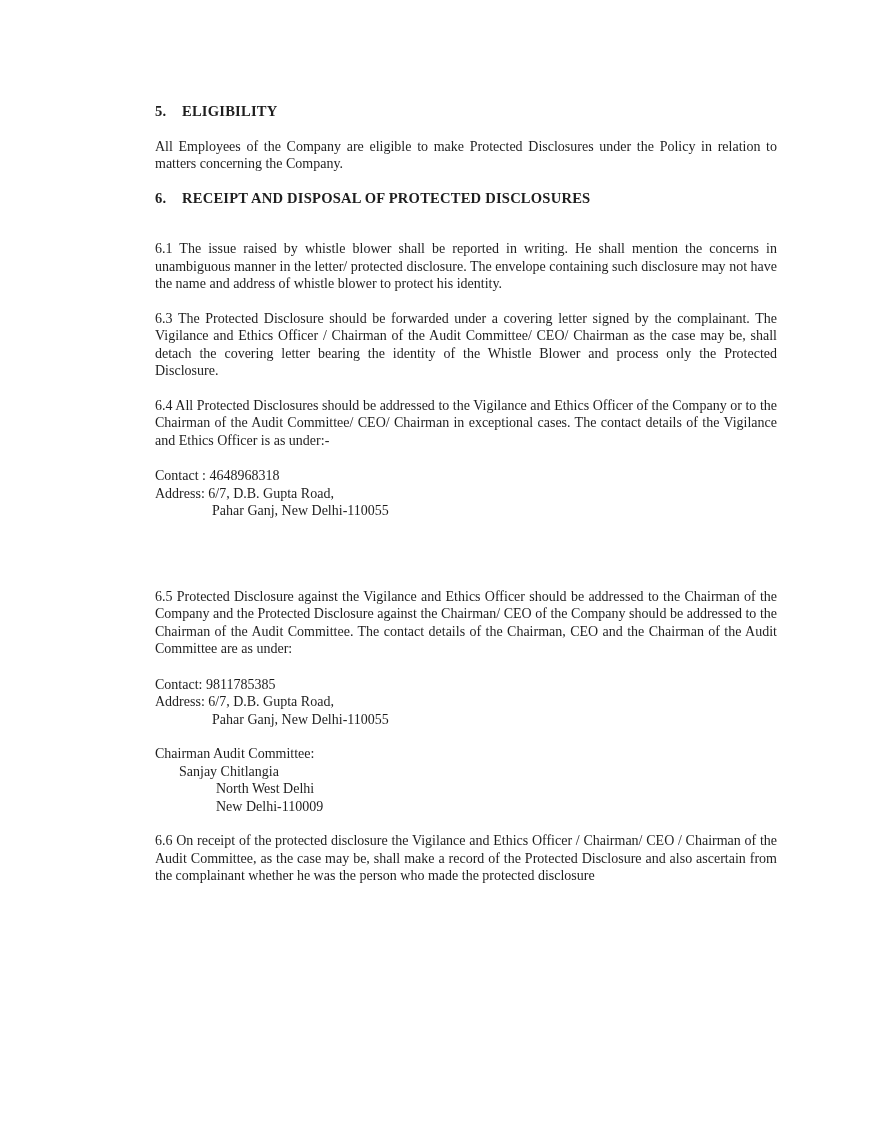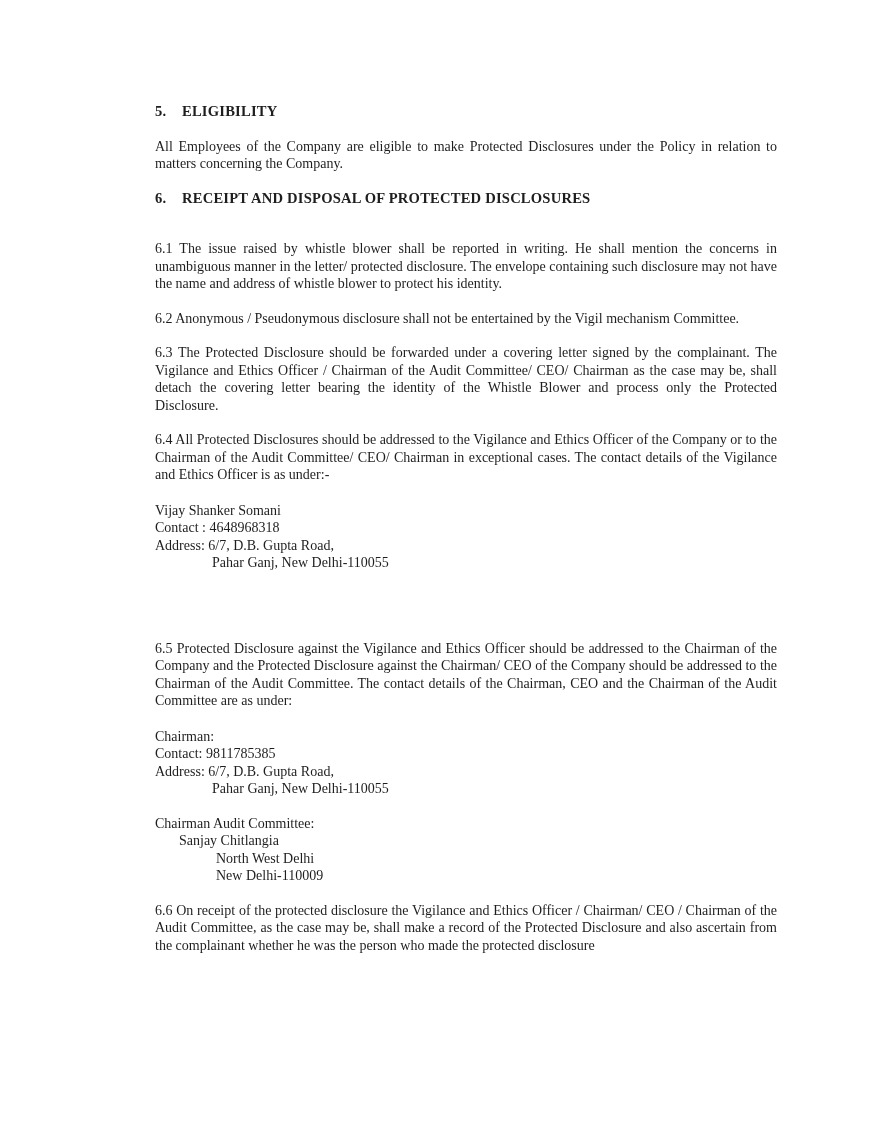--- a/index.html
+++ b/index.html
@@ -65,37 +65,34 @@
   <div class="content">
 
     <h2 class="heading"><span class="h-num">5.</span><span>ELIGIBILITY</span></h2>
 
     <p class="para justify mt-17">All Employees of the Company are eligible to make Protected Disclosures under the Policy in relation to matters concerning the Company.</p>
 
     <h2 class="heading mt-17"><span class="h-num">6.</span><span>RECEIPT AND DISPOSAL OF PROTECTED DISCLOSURES</span></h2>
 
     <p class="para justify mt-33"><span>6.1</span> <span>The issue raised by whistle blower shall be reported in writing. He shall mention the concerns in unambiguous manner in the letter/ protected disclosure. The envelope containing such disclosure may not have the name and address of whistle blower to protect his identity.</span></p>
 
-    <p class="para justify mt-17"><span>6.2</span> <span>Anonymous / Pseudonymous disclosure shall not be entertained by the Vigil mechanism Committee.</span></p>
 
     <p class="para justify mt-17"><span>6.3</span> <span>The Protected Disclosure should be forwarded under a covering letter signed by the complainant. The Vigilance and Ethics Officer / Chairman of the Audit Committee/ CEO/ Chairman as the case may be, shall detach the covering letter bearing the identity of the Whistle Blower and process only the Protected Disclosure.</span></p>
 
     <p class="para justify mt-17"><span>6.4</span> <span>All Protected Disclosures should be addressed to the Vigilance and Ethics Officer of the Company or to the Chairman of the Audit Committee/ CEO/ Chairman in exceptional cases. The contact details of the Vigilance and Ethics Officer is as under:-</span></p>
 
     <div class="contact mt-18">
-      <div class="line">Vijay Shanker Somani</div>
       <div class="line">Contact : 4648968318</div>
       <div class="line">Address: 6/7, D.B. Gupta Road,</div>
       <div class="line indent">Pahar Ganj, New Delhi-110055</div>
     </div>
 
     <p class="para justify mt-68"><span>6.5</span> <span>Protected Disclosure against the Vigilance and Ethics Officer should be addressed to the Chairman of the Company and the Protected Disclosure against the Chairman/ CEO of the Company should be addressed to the Chairman of the Audit Committee. The contact details of the Chairman, CEO and the Chairman of the Audit Committee are as under:</span></p>
 
     <div class="contact mt-18">
-      <div class="line">Chairman:</div>
       <div class="line">Contact: 9811785385</div>
       <div class="line">Address: 6/7, D.B. Gupta Road,</div>
       <div class="line indent">Pahar Ganj, New Delhi-110055</div>
     </div>
 
     <div class="contact mt-17">
       <div class="line">Chairman Audit Committee:</div>
       <div class="line name-indent">Sanjay Chitlangia</div>
       <div class="line indent2">North West Delhi</div>
       <div class="line indent2">New Delhi-110009</div>

